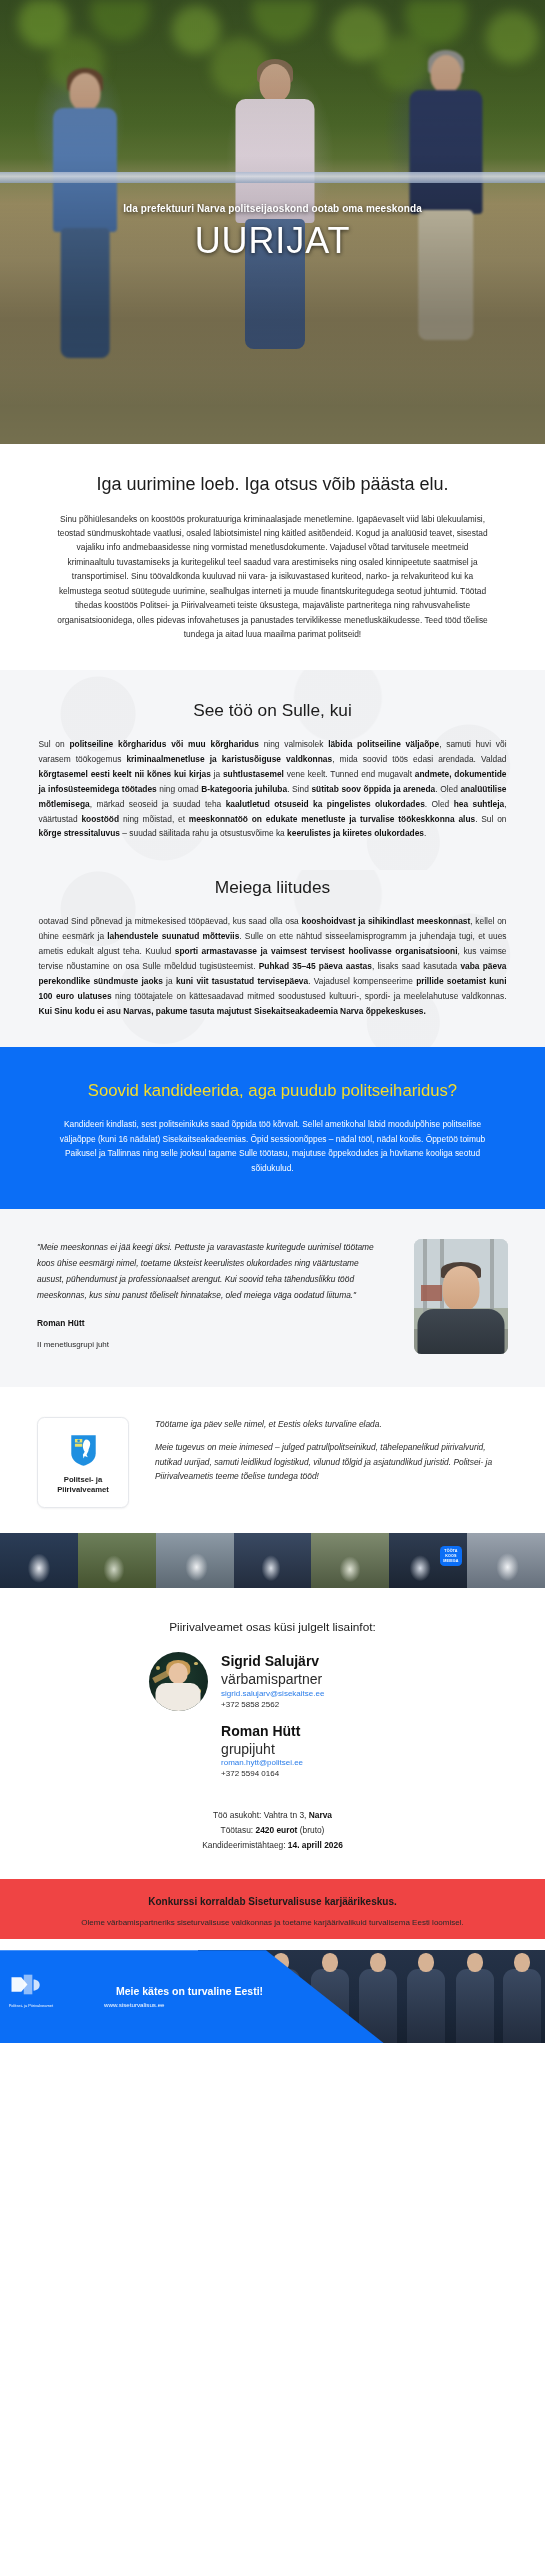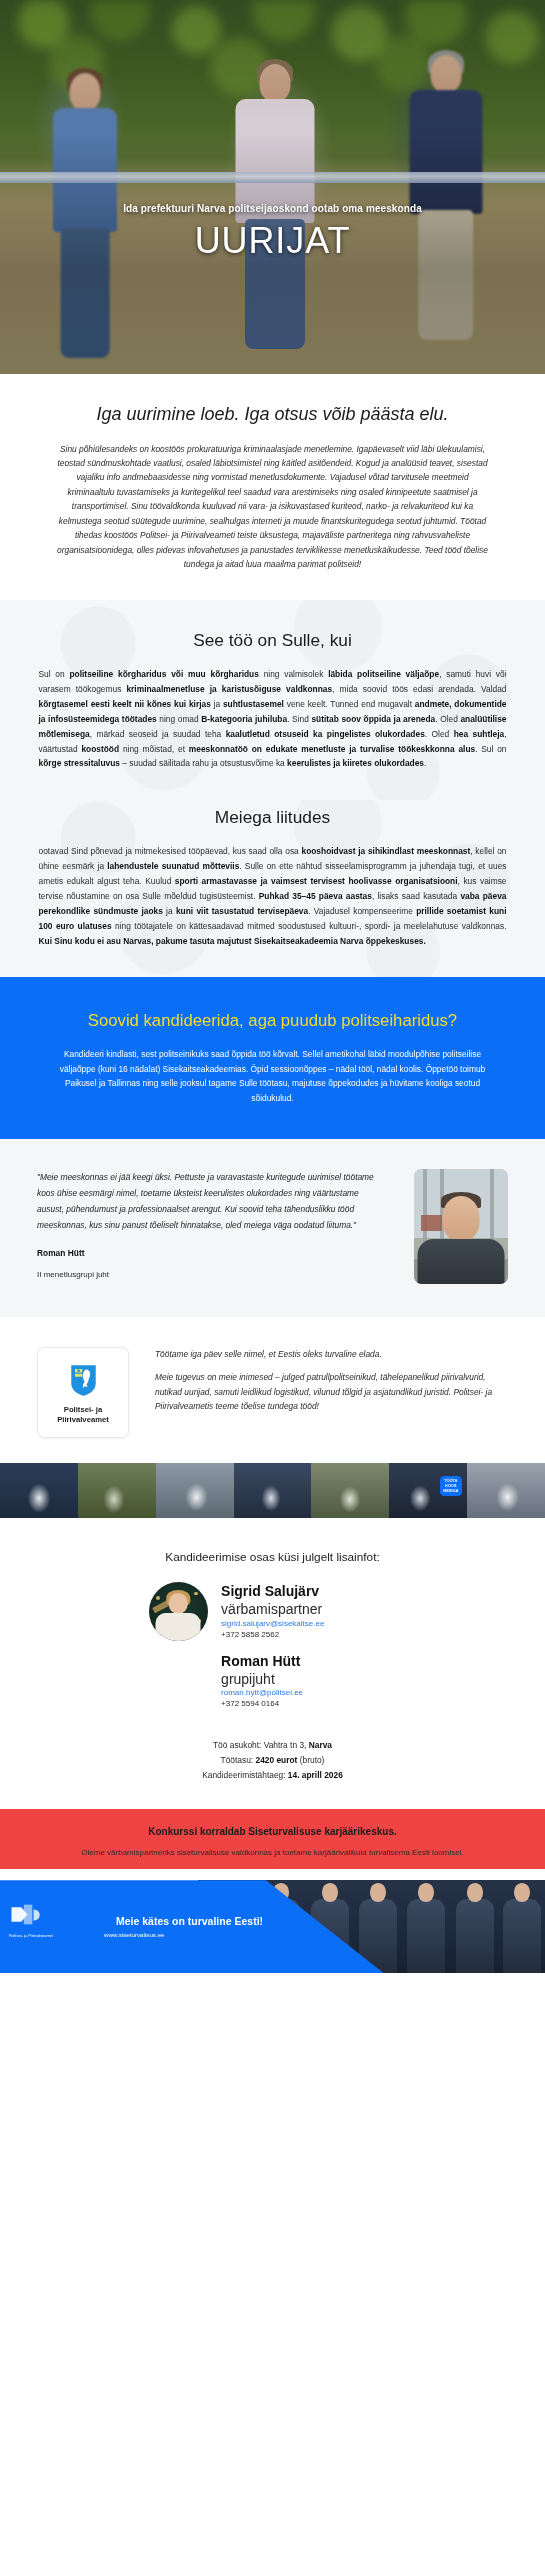--- a/index.html
+++ b/index.html
@@ -10,21 +10,21 @@
     background: #ffffff;
     color: #1b1b1b;
     -webkit-font-smoothing: antialiased;
   }
   body { width: 545px; overflow-x: hidden; }
 
   
   .hero {
     position: relative;
     width: 545px;
-    height: 374px;
+    height: 444px;
     overflow: hidden;
     background: #4a5b3a;
   }
   .hero-photo {
     position: absolute;
     inset: 0;
     background:
       radial-gradient(ellipse 74px 111px at 79px 124px, rgba(120,140,160,.55), transparent 62%),
       radial-gradient(ellipse 87px 142px at 280px 155px, rgba(190,180,190,.5), transparent 62%),
       radial-gradient(ellipse 81px 124px at 434px 130px, rgba(60,70,110,.5), transparent 62%),
@@ -104,21 +104,21 @@
   .hero-kicker {
     font-size: 10px; font-weight: 700; letter-spacing: 0.1px;
   }
   .hero-title {
     margin-top: 8.7px;
     font-size: 36px; font-weight: 400; letter-spacing: 0.9px; line-height: 1;
   }
 
   
   .section { padding: 28.5px 0 28.5px; }
-  .bg-white { background:#ffffff;font-style:italic; }
+  .bg-white { background:#ffffff; }
   .bg-grey  { background:#f5f6f8; position: relative; overflow: hidden; }
   .bg-grey::before {
     content:"";
     position:absolute; inset:0;
     background:
       radial-gradient(circle at 18% 22%, rgba(0,0,0,.028) 0 37px, transparent 38px),
       radial-gradient(circle at 62% 14%, rgba(0,0,0,.022) 0 43px, transparent 45px),
       radial-gradient(circle at 86% 48%, rgba(0,0,0,.026) 0 41px, transparent 42px),
       radial-gradient(circle at 30% 72%, rgba(0,0,0,.022) 0 46px, transparent 47px),
       radial-gradient(circle at 74% 86%, rgba(0,0,0,.024) 0 36px, transparent 37px);
@@ -409,21 +409,21 @@
 KOOS
 MEIEGA</div>
     <div class="ppl" style="background:radial-gradient(ellipse 15px 18.6px at 40% 64%, #d4dae4, transparent 70%)"></div>
   </div>
   <div class="cell" style="background:linear-gradient(to bottom,#9aa3ae,#66707c)">
     <div class="ppl" style="background:radial-gradient(ellipse 16px 20px at 52% 62%, #f0f2f5, transparent 70%)"></div>
   </div>
 </section>
 
 <section class="contacts">
-  <h3>Kandideerimise osas küsi julgelt lisainfot:</h3>
+  <h3>Piirivalveamet osas küsi julgelt lisainfot:</h3>
   <div class="c-grid">
     <div class="c-photo">
       <div class="ray"></div>
       <div class="spark s1"></div>
         <div class="spark s2"></div>
       <div class="spark s3"></div>
         <div class="spark s4"></div>
       <div class="hair2"></div>
         <div class="head2"></div>
         <div class="body2"></div>

